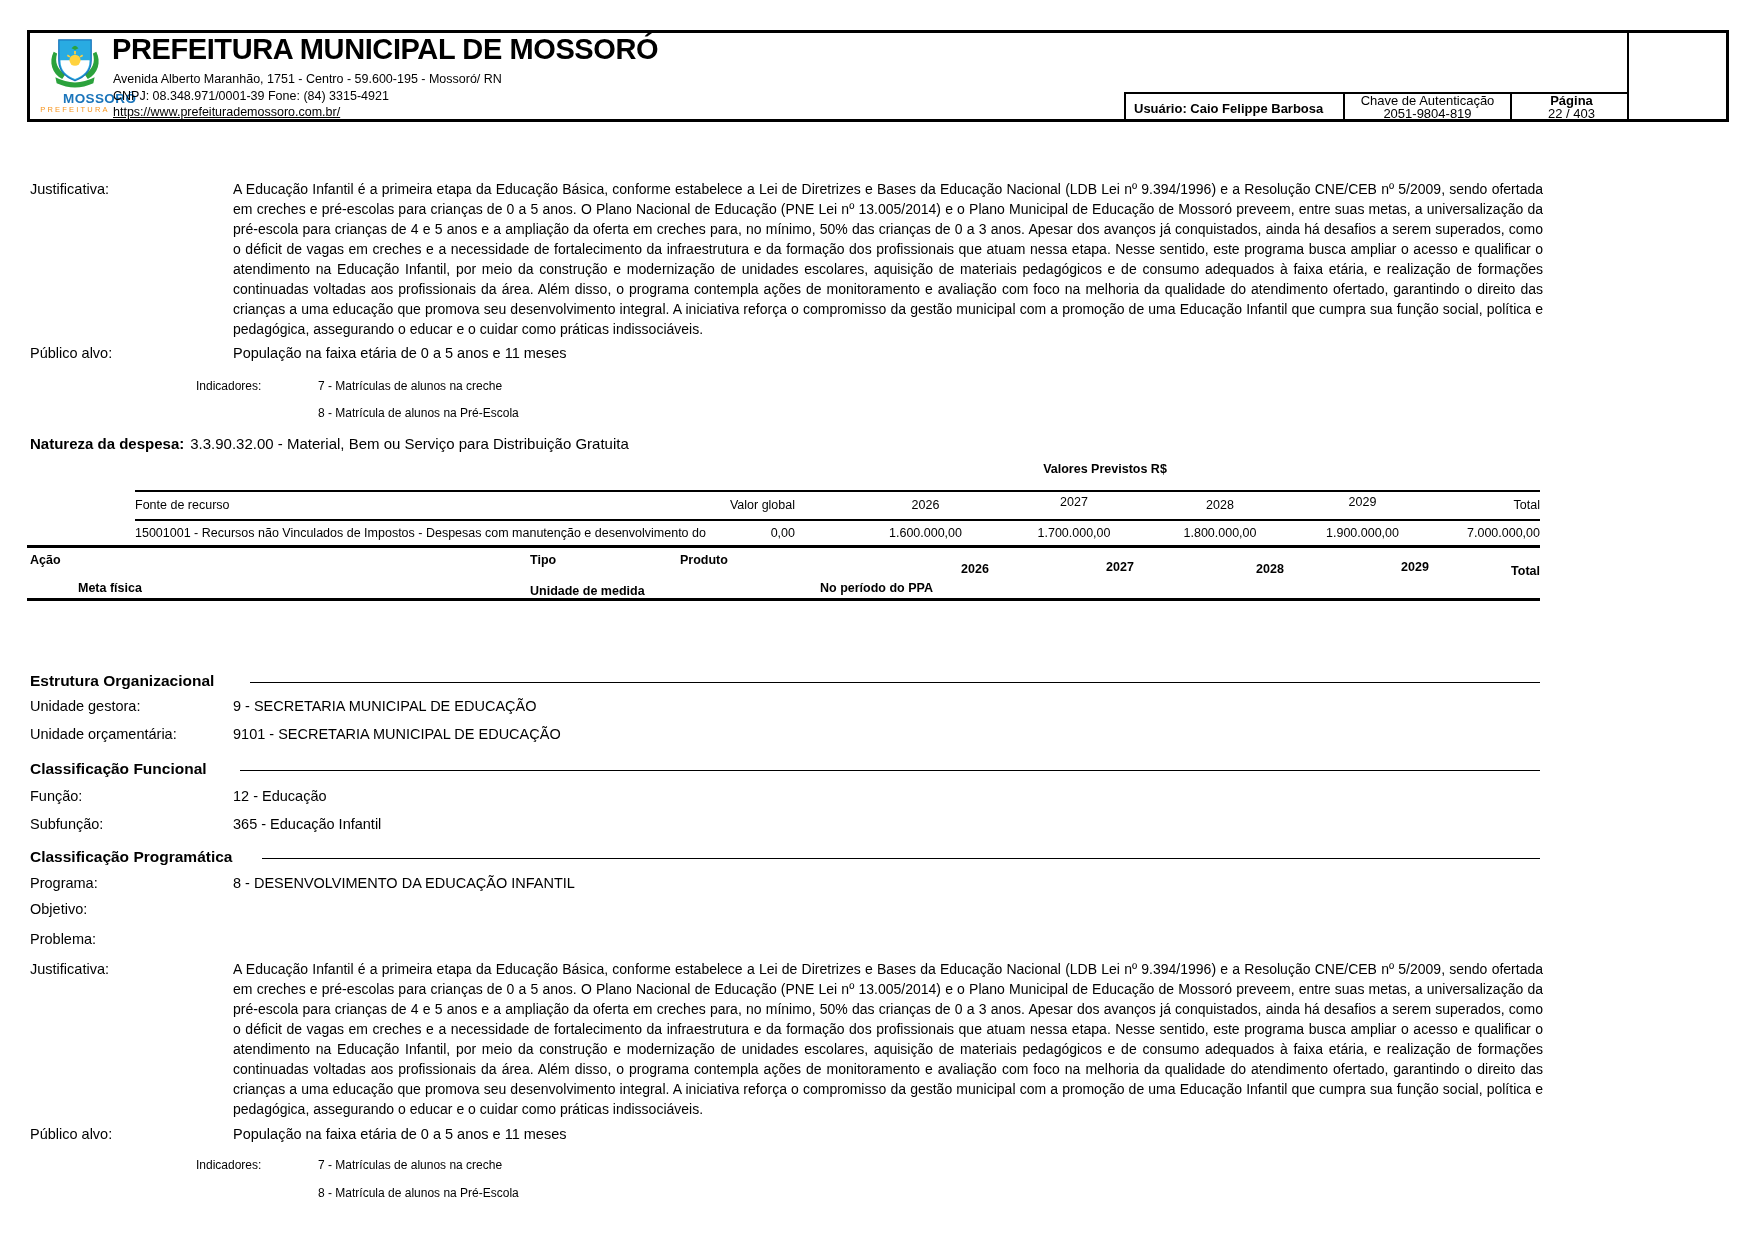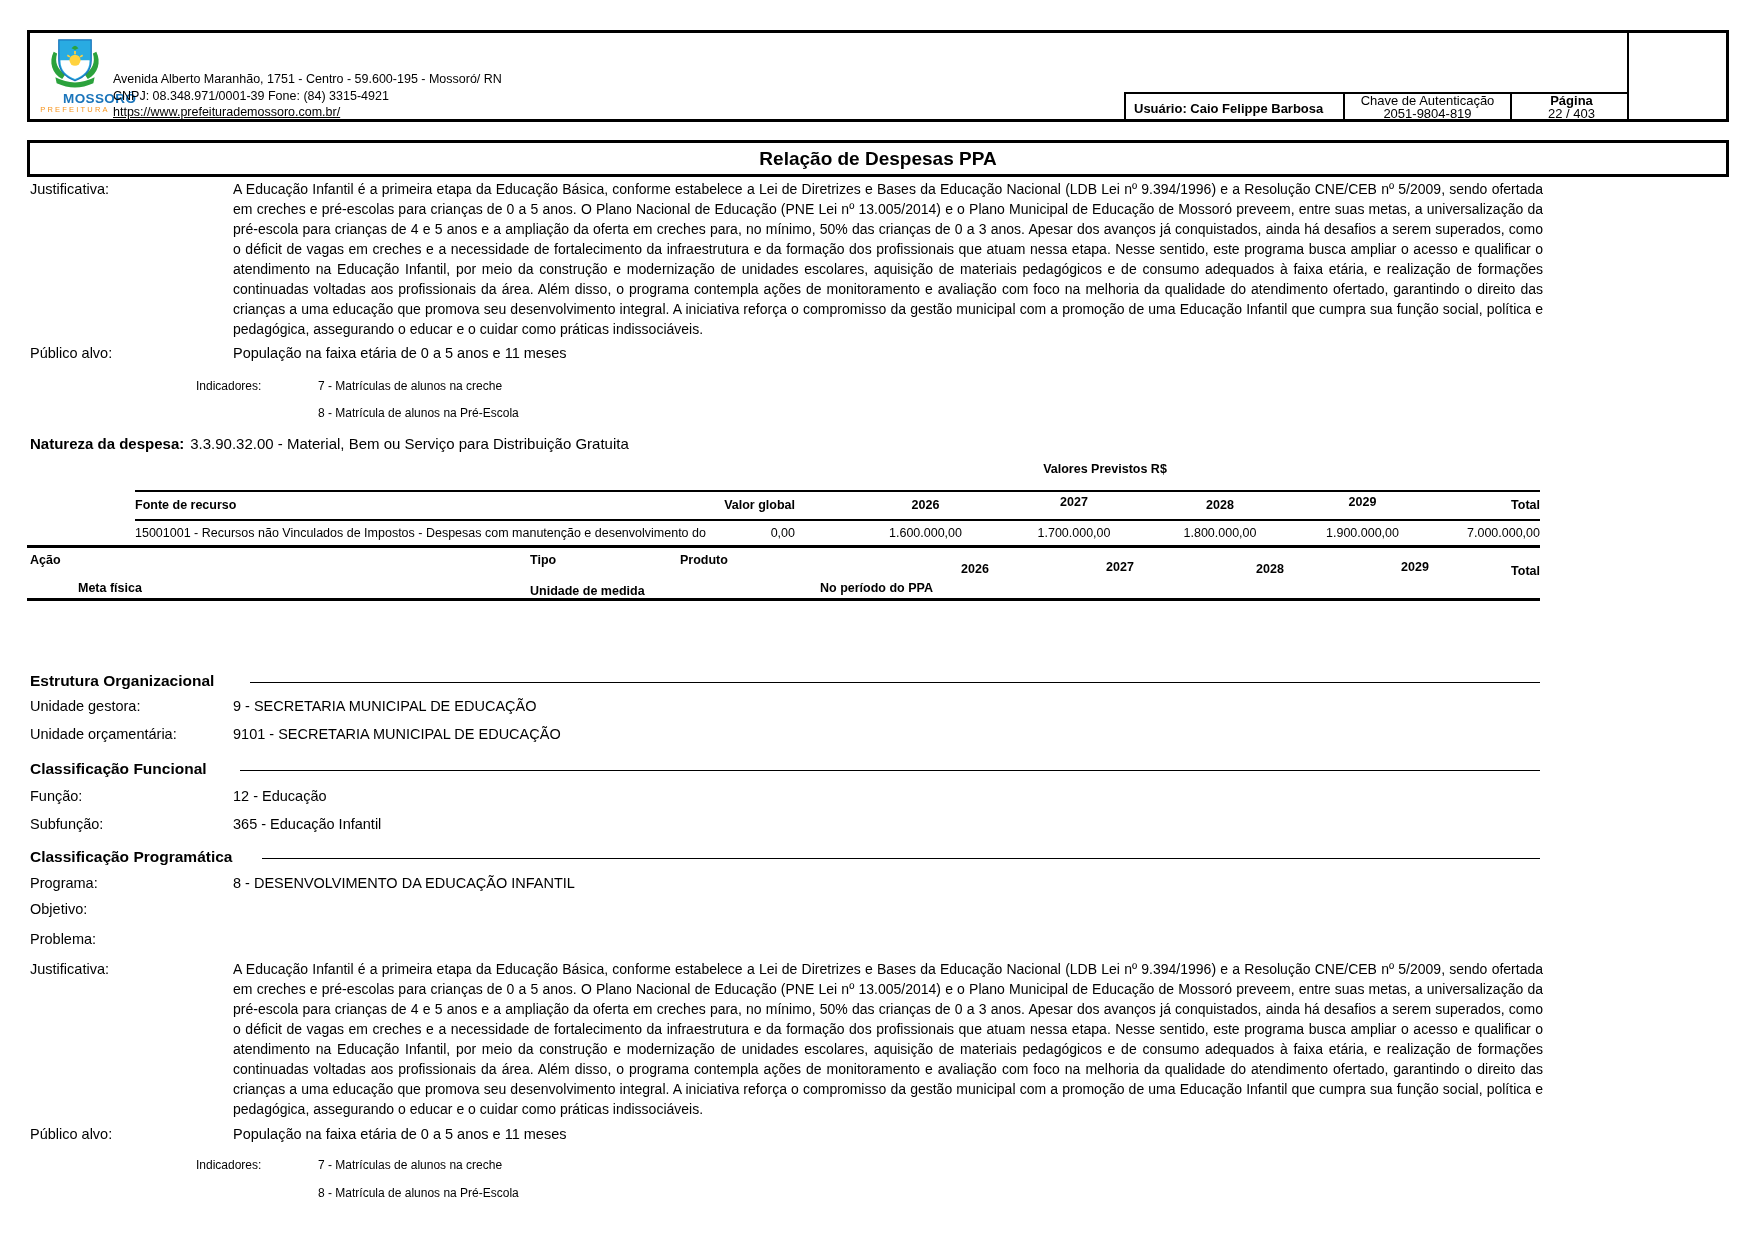--- a/index.html
+++ b/index.html
@@ -33,21 +33,21 @@
   .ind-item  { position:absolute; left:318px; font-size:12px; white-space:nowrap; }
   .nat-row { position:absolute; left:30px; top:435px; font-size:15px; white-space:nowrap; }
   .nat-row b { margin-right:6px;margin-top:28px; }
 
   
   .vt-caption { position:absolute; left:1105px; top:462px; transform:translateX(-50%); font-size:12.5px; font-weight:bold; white-space:nowrap; }
   .line  { position:absolute; background:#000; height:2px; }
   .thick { position:absolute; background:#000; height:3px; }
   .hairline { position:absolute; background:#000; height:1px; }
   .vrow { position:absolute; left:135px; width:1405px; display:flex; font-size:12.5px; white-space:nowrap; }
-  .vhead { font-weight:bold; }
+  .vhead { font-weight:normal; }
   .c1{width:565px} .c2{width:95px;text-align:right} .csp{width:58px}
   .c3{width:145px;text-align:center} .c4{width:152px;text-align:center}
   .c5{width:140px;text-align:center} .c6{width:145px;text-align:center}
   .c7{width:105px;text-align:right}
   .raise{ position:relative; top:-3px; }
 
   
   .ax { position:absolute; font-size:12.5px; font-weight:bold; white-space:nowrap; }
   .ax-center { transform:translateX(-50%); }
 
@@ -77,40 +77,40 @@
           <line x1="25" y1="22" x2="28" y2="24"></line>
           <line x1="43" y1="22" x2="40" y2="24"></line>
       </g>
       <path d="M30,14 q4,-6 8,0 l-4,2 Z" fill="#2ba23c"></path>
       <path d="M11,48 q23,12 46,0 l-1.5,7 q-21.5,10 -43,0 Z" fill="#2ba23c"></path>
     </svg>
     <div class="logo-city">MOSSORÓ</div>
     <div class="logo-sub">PREFEITURA</div>
   </div>
 
+  <div class="org-title">PREFEITURA MUNICIPAL DE MOSSORÓ</div>
   <div class="hdr-line" style="top:72px">Avenida Alberto Maranhão, 1751 - Centro - 59.600-195 - Mossoró/ RN</div>
   <div class="hdr-line" style="top:89px">CNPJ: 08.348.971/0001-39 Fone: (84) 3315-4921</div>
   <div class="hdr-line" style="top:105px">
     <a href="#" class="hdr-url">https://www.prefeiturademossoro.com.br/</a>
   </div>
 
   <div class="hcell cell-user">
     <span>Usuário: Caio Felippe Barbosa</span>
   </div>
   <div class="hcell cell-key cell-2line">
     <span style="font-weight:normal">Chave de Autenticação</span>
     <span>2051-9804-819</span>
   </div>
   <div class="hcell cell-page cell-2line">
     <span style="font-weight:bold">Página</span>
     <span>22 / 403</span>
   </div>
   <div class="tallbox"></div>
 
-  <div class="rpt-title">Relação de Despesas PPA</div>
 
   <div class="flabel" style="top:181px">Justificativa:</div>
   <div class="para" style="top:179px">A Educação Infantil é a primeira etapa da Educação Básica, conforme estabelece a Lei de Diretrizes e Bases da Educação Nacional (LDB  Lei nº 9.394/1996) e a Resolução CNE/CEB nº 5/2009, sendo ofertada em creches e pré-escolas para crianças de 0 a 5 anos. O Plano Nacional de Educação (PNE  Lei nº 13.005/2014) e o Plano Municipal de Educação de Mossoró preveem, entre suas metas, a universalização da pré-escola para crianças de 4 e 5 anos e a ampliação da oferta em creches para, no mínimo, 50% das crianças de 0 a 3 anos.  Apesar dos avanços já conquistados, ainda há desafios a serem superados, como o déficit de vagas em creches e a necessidade de fortalecimento da infraestrutura e da formação dos profissionais que atuam nessa etapa. Nesse sentido, este programa busca ampliar o acesso e qualificar o atendimento na Educação Infantil, por meio da construção e modernização de unidades escolares, aquisição de materiais pedagógicos e de consumo adequados à faixa etária, e realização de formações continuadas voltadas aos profissionais da área.  Além disso, o programa contempla ações de monitoramento e avaliação com foco na melhoria da qualidade do atendimento ofertado, garantindo o direito das crianças a uma educação que promova seu desenvolvimento integral. A iniciativa reforça o compromisso da gestão municipal com a promoção de uma Educação Infantil que cumpra sua função social, política e pedagógica, assegurando o educar e o cuidar como práticas indissociáveis.</div>
 
   <div class="flabel" style="top:345px">Público alvo:</div>
   <div class="fvalue" style="top:345px">População na faixa etária de 0 a 5 anos e 11 meses</div>
 
   <div class="ind-label" style="top:379px">Indicadores:</div>
   <div class="ind-item" style="top:379px">7 - Matrículas de alunos na creche</div>
   <div class="ind-item" style="top:406px">8 - Matrícula de alunos na Pré-Escola</div>

